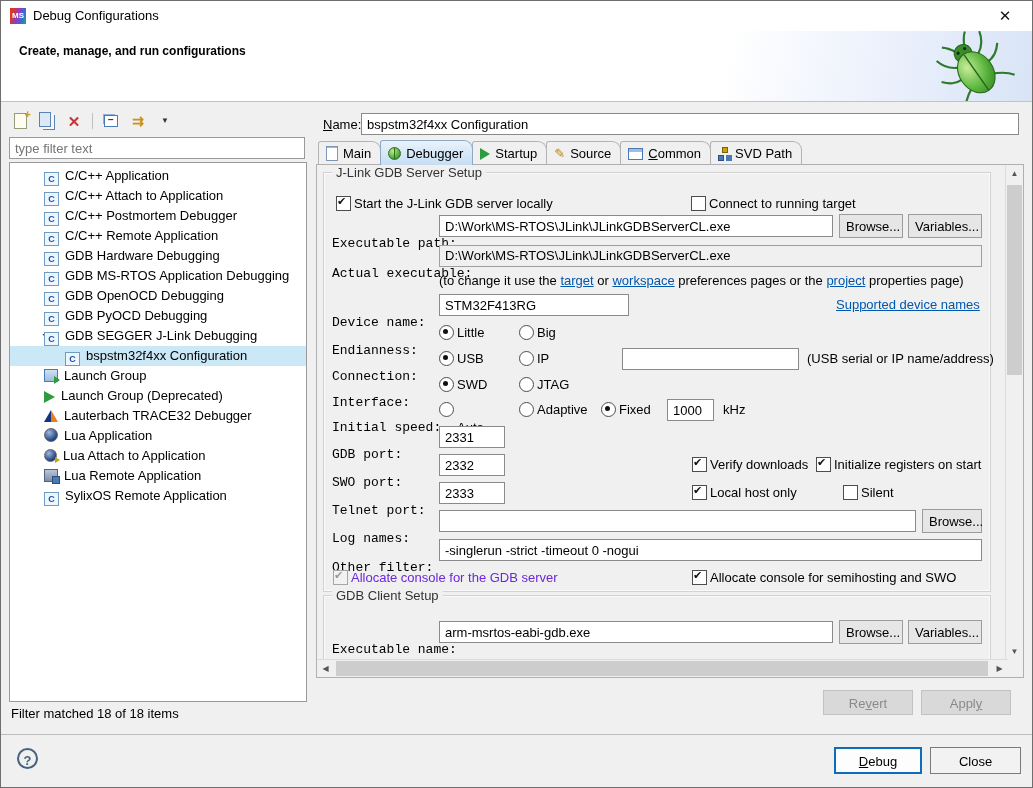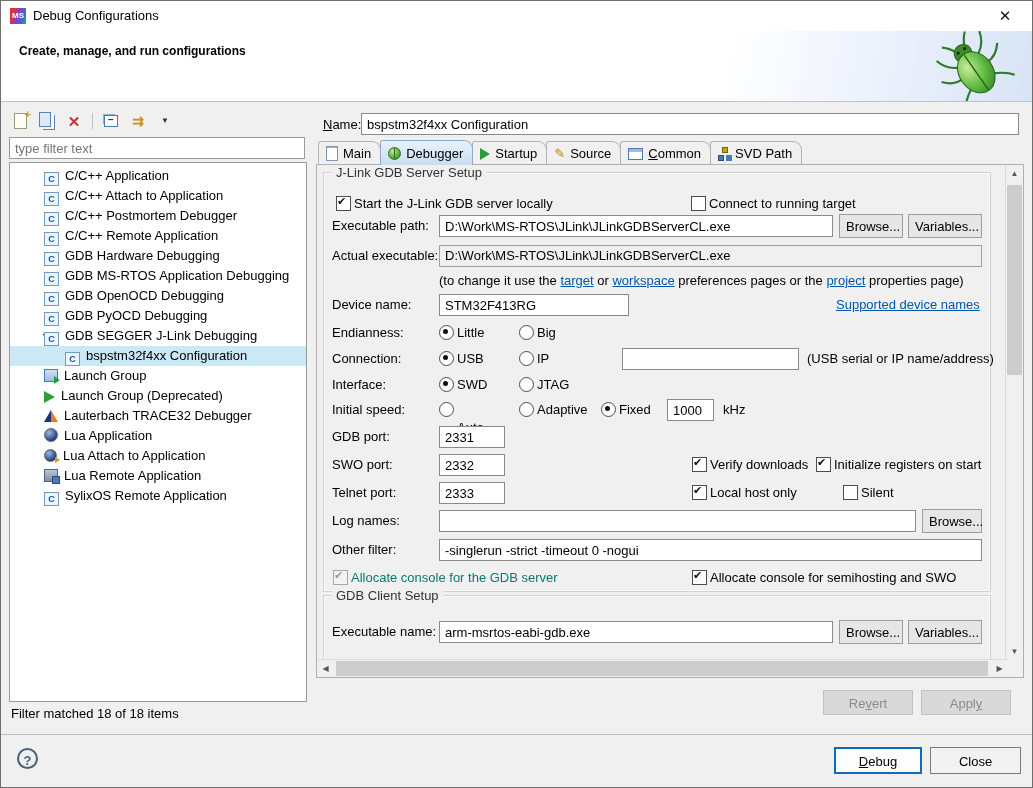--- a/index.html
+++ b/index.html
@@ -68,33 +68,33 @@
   .tabicon.hier::after{content:'';position:absolute;left:0;top:8px;width:4px;height:4px;background:#4a7ab5;border:1px solid #2c4f80;box-shadow:8px 0 0 #4a7ab5;}
 
   
   #content{position:absolute;left:0;top:58px;width:708px;height:514px;border:1px solid #b0b0b0;box-sizing:border-box;background:#f0f0f0;overflow:hidden;}
   .group{position:absolute;border:1px solid #d2d2d2;box-shadow:inset 0 0 0 1px #fafafa;}
   .group-label{position:absolute;left:8px;top:-8px;background:#f0f0f0;padding:0 4px;font-size:13px;color:#333;}
   #group-server{left:6px;top:7px;width:666px;height:418px;}
   #group-client{left:6px;top:430px;width:666px;height:84px;}
 
   .row{position:absolute;left:6px;width:666px;height:24px;font-size:13px;}
-  .row .lab{position:absolute;left:9px;top:4px;white-space:nowrap;}
+  .row .lab{position:absolute;left:9px;top:22px;white-space:nowrap;font-family:Liberation Mono, monospace;}
   .txt{position:absolute;box-sizing:border-box;height:22px;border:1px solid #8a8a8a;background:#fff;font-size:13px;font-family:"Liberation Sans",sans-serif;padding:0 5px;}
   .ro-field{position:absolute;box-sizing:border-box;height:22px;border:1px solid #9f9f9f;background:#f0f0f0;font-size:13px;line-height:20px;padding:0 5px;white-space:nowrap;overflow:hidden;}
   .btn{position:absolute;box-sizing:border-box;height:24px;background:#e6e6e6;border:1px solid #9c9c9c;font-size:13px;font-family:"Liberation Sans",sans-serif;text-align:center;line-height:22px;cursor:pointer;}
   .note{position:absolute;top:4px;font-size:13px;white-space:nowrap;color:#000;}
   a.lnk{color:#0057ae;text-decoration:underline;cursor:pointer;}
 
   .cb{position:absolute;top:4px;width:13px;height:13px;border:1px solid #4d4d4d;background:#fff;}
   .cb.on::after{content:'✔';position:absolute;left:0px;top:-2px;font-size:11px;color:#111;}
   .cb.dis{border-color:#a6a6a6;background:#f2f2f2;}
   .cb.dis.on::after{color:#9b9b9b;}
   .cbl{position:absolute;top:4px;white-space:nowrap;}
-  .cbl.dis{color:#0f766e;text-align:center;}
+  .cbl.dis{color:#6d28d9;text-align:center;}
   .rad{position:absolute;top:4px;width:13px;height:13px;border:1px solid #4d4d4d;border-radius:50%;background:#fff;}
   .rad.on::after{content:'';position:absolute;left:3px;top:3px;width:5px;height:5px;border-radius:50%;background:#111;}
 
   
   #vscroll{position:absolute;right:0px;top:0px;width:17px;height:495px;background:#f0f0f0;border-left:1px solid #dcdcdc;z-index:5;}
   #vscroll .arr{position:absolute;left:0;width:17px;height:17px;color:#555;font-size:8px;text-align:center;line-height:17px;}
   #vscroll .thumb{position:absolute;left:1px;top:20px;width:15px;height:190px;background:#cdcdcd;}
   #hscroll{position:absolute;left:0;bottom:0;width:691px;height:17px;background:#f0f0f0;border-top:1px solid #dcdcdc;z-index:5;}
   #hscroll .arr{position:absolute;top:0;width:17px;height:17px;color:#555;font-size:8px;text-align:center;line-height:17px;}
   #hscroll .thumb{position:absolute;left:19px;top:1px;width:652px;height:15px;background:#cdcdcd;}

